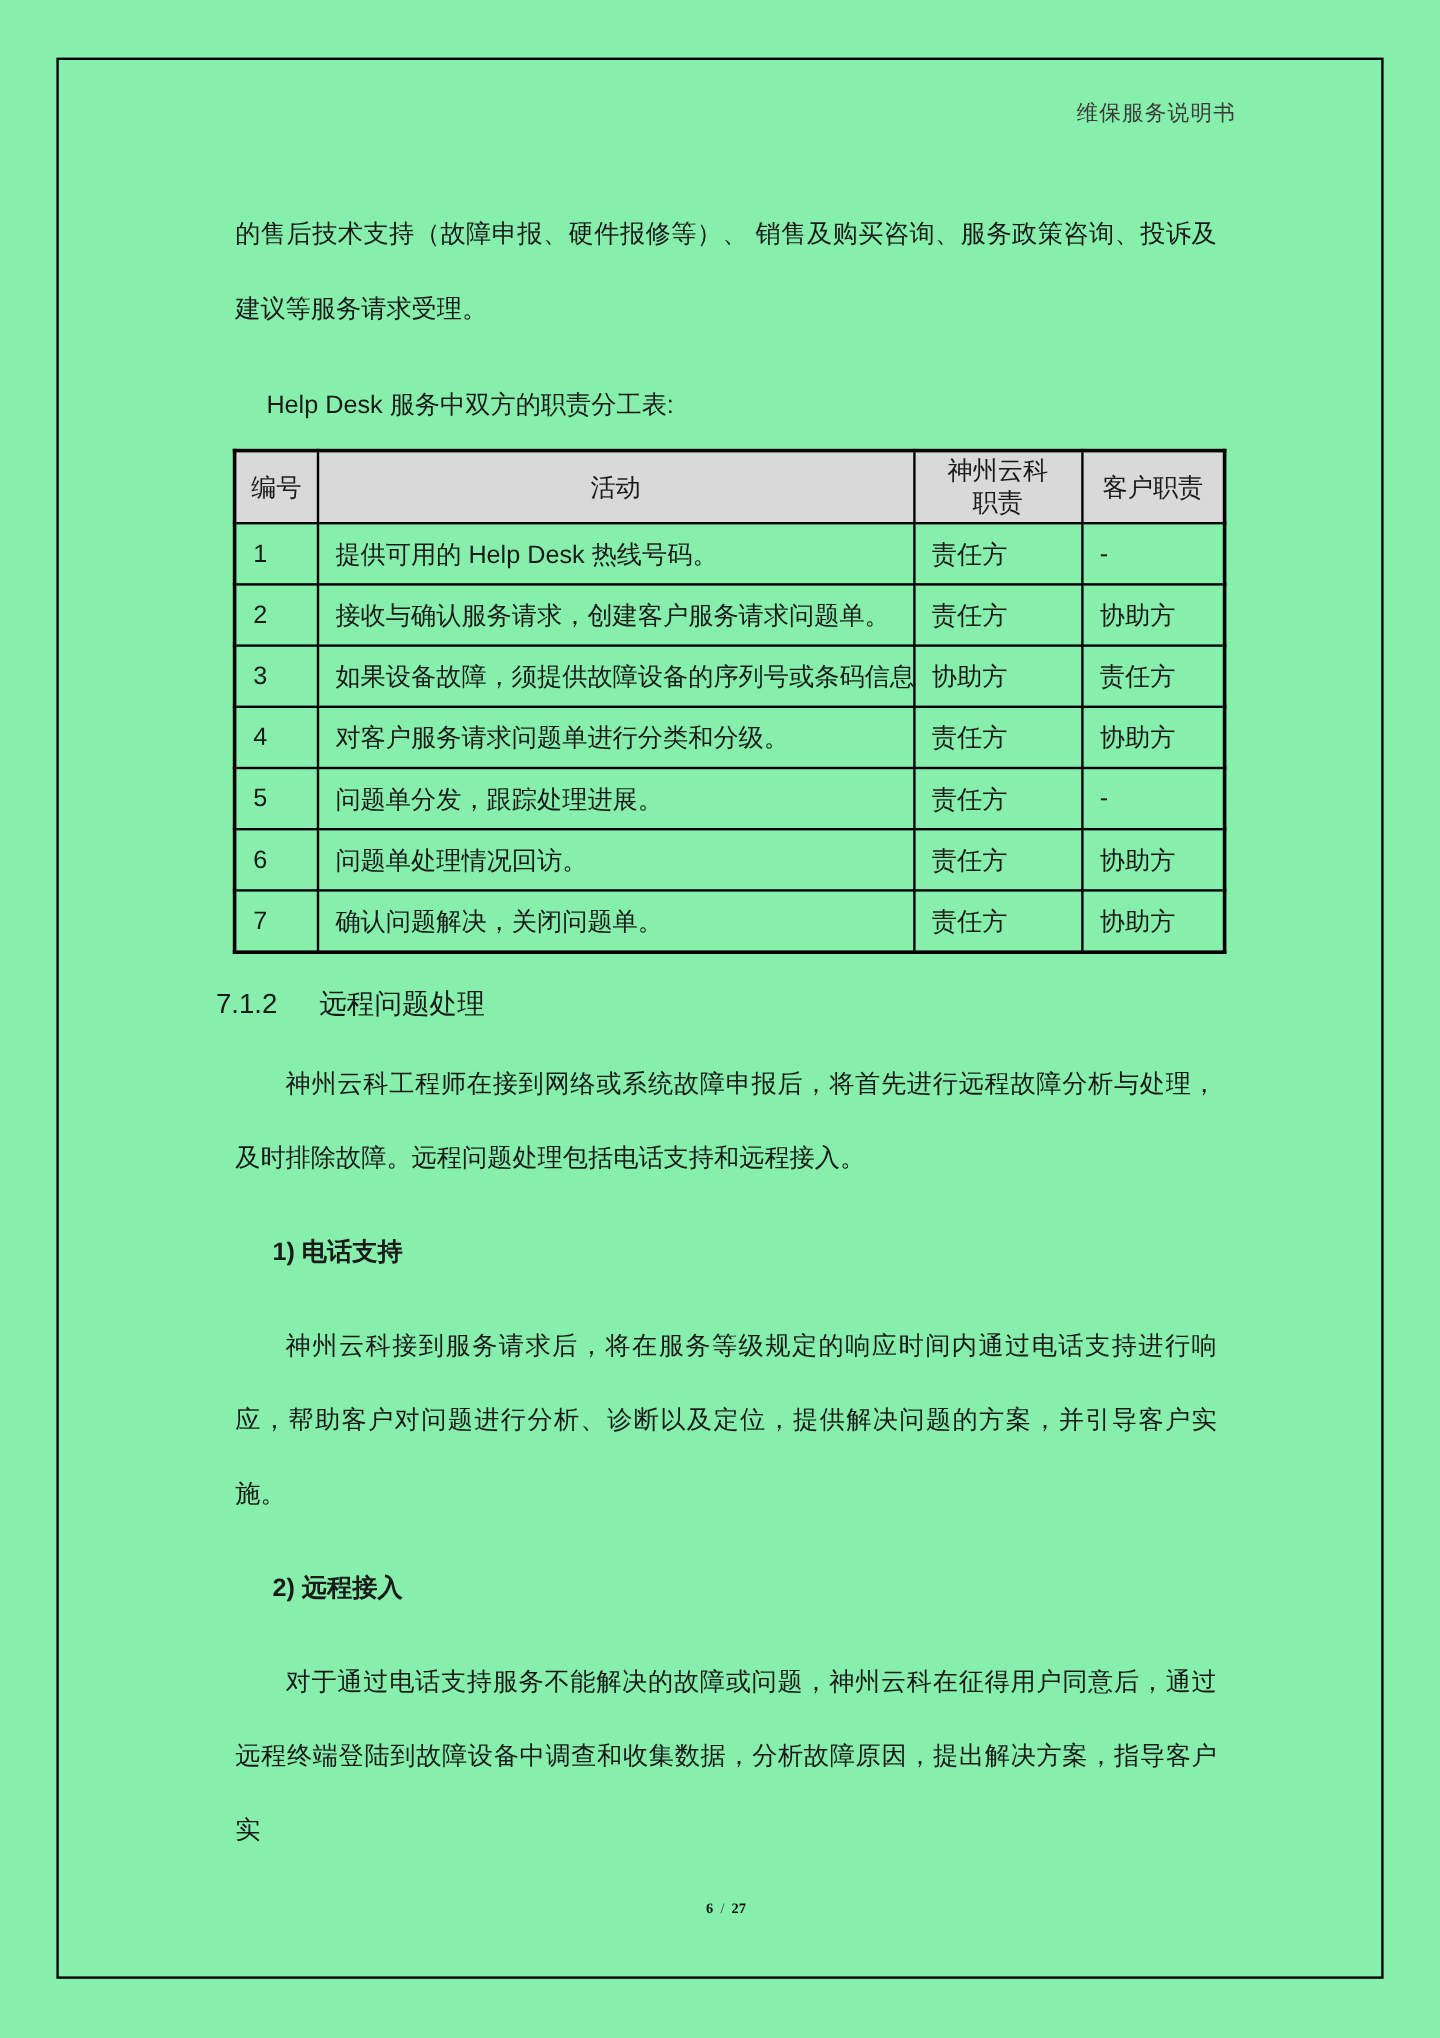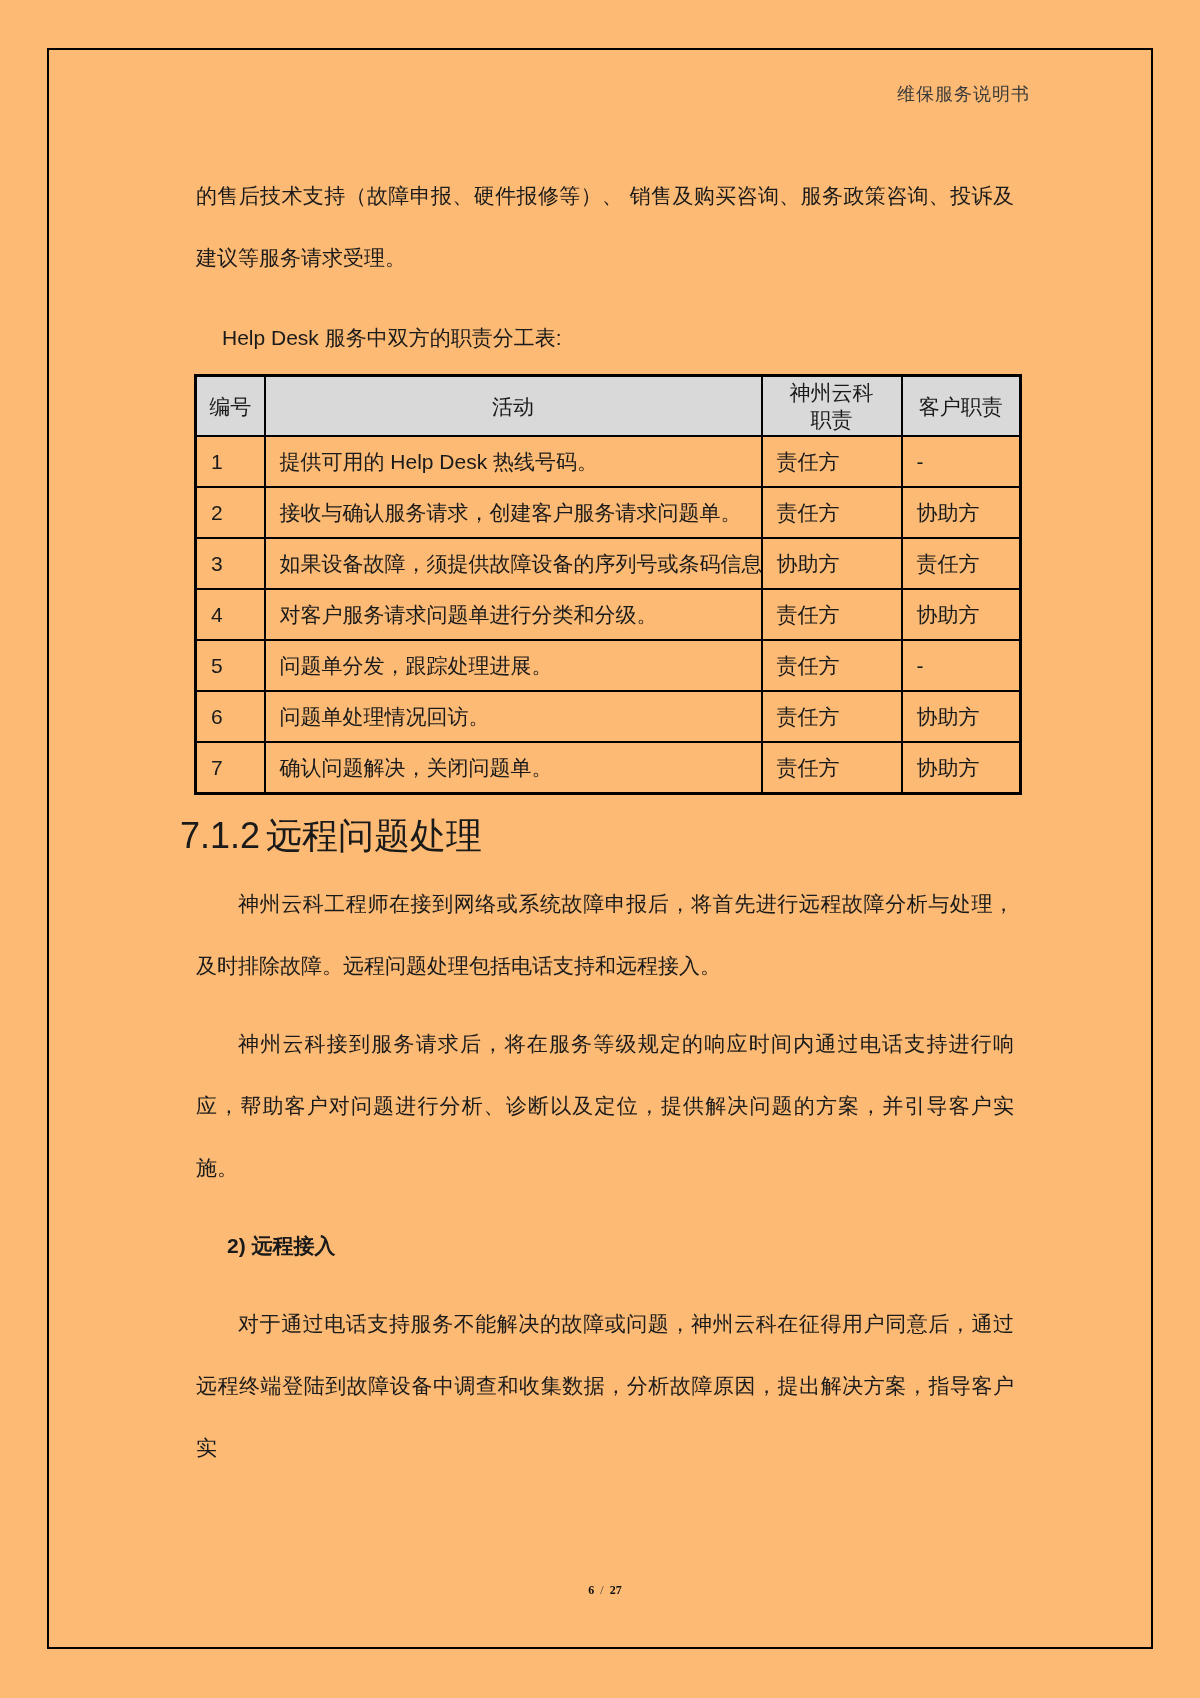--- a/index.html
+++ b/index.html
@@ -4,21 +4,21 @@
 <style>
   html, body {
     margin: 0;
     padding: 0;
     background: #ffffff;
   }
   .page {
     position: relative;
     width: 1200px;
     height: 1698px;
-    background: #fdba74;
+    background: #86efac;
     overflow: hidden;
     font-family: "Liberation Sans", "DejaVu Sans", sans-serif;
     color: #1a1a1a;
   }
   .page-border {
     position: absolute;
     left: 47px;
     top: 48px;
     width: 1106px;
     height: 1601px;
@@ -83,21 +83,21 @@
     border: 2px solid #000000;
     height: 45px;
     font-size: 21px;
     vertical-align: middle;
     padding: 2px 6px 2px 14px;
     white-space: nowrap;
     overflow: hidden;
   }
   .section-heading {
     margin: 20px 0 2px 0;
-    font-size: 36px;
+    font-size: 23px;
     line-height: 42px;
     color: #1a1a1a;
   }
   .section-heading .sec-num {
     display: inline-block;
     min-width: 86px;
   }
   .subhead {
     margin: 0 0 0 47px;
     font-size: 21px;
@@ -194,20 +194,21 @@
         </tr>
       </tbody>
     </table>
 
     <div class="section-heading">
       <span class="sec-num">7.1.2</span><span>远程问题处理</span>
     </div>
 
     <p class="para indent">神州云科工程师在接到网络或系统故障申报后，将首先进行远程故障分析与处理，及时排除故障。远程问题处理包括电话支持和远程接入。</p>
 
+    <div class="subhead">1) 电话支持</div>
 
     <p class="para indent">神州云科接到服务请求后，将在服务等级规定的响应时间内通过电话支持进行响应，帮助客户对问题进行分析、诊断以及定位，提供解决问题的方案，并引导客户实施。</p>
 
     <div class="subhead">2) 远程接入</div>
 
     <p class="para indent">对于通过电话支持服务不能解决的故障或问题，神州云科在征得用户同意后，通过远程终端登陆到故障设备中调查和收集数据，分析故障原因，提出解决方案，指导客户实</p>
 
   </div>
 
   <div class="doc-footer">

